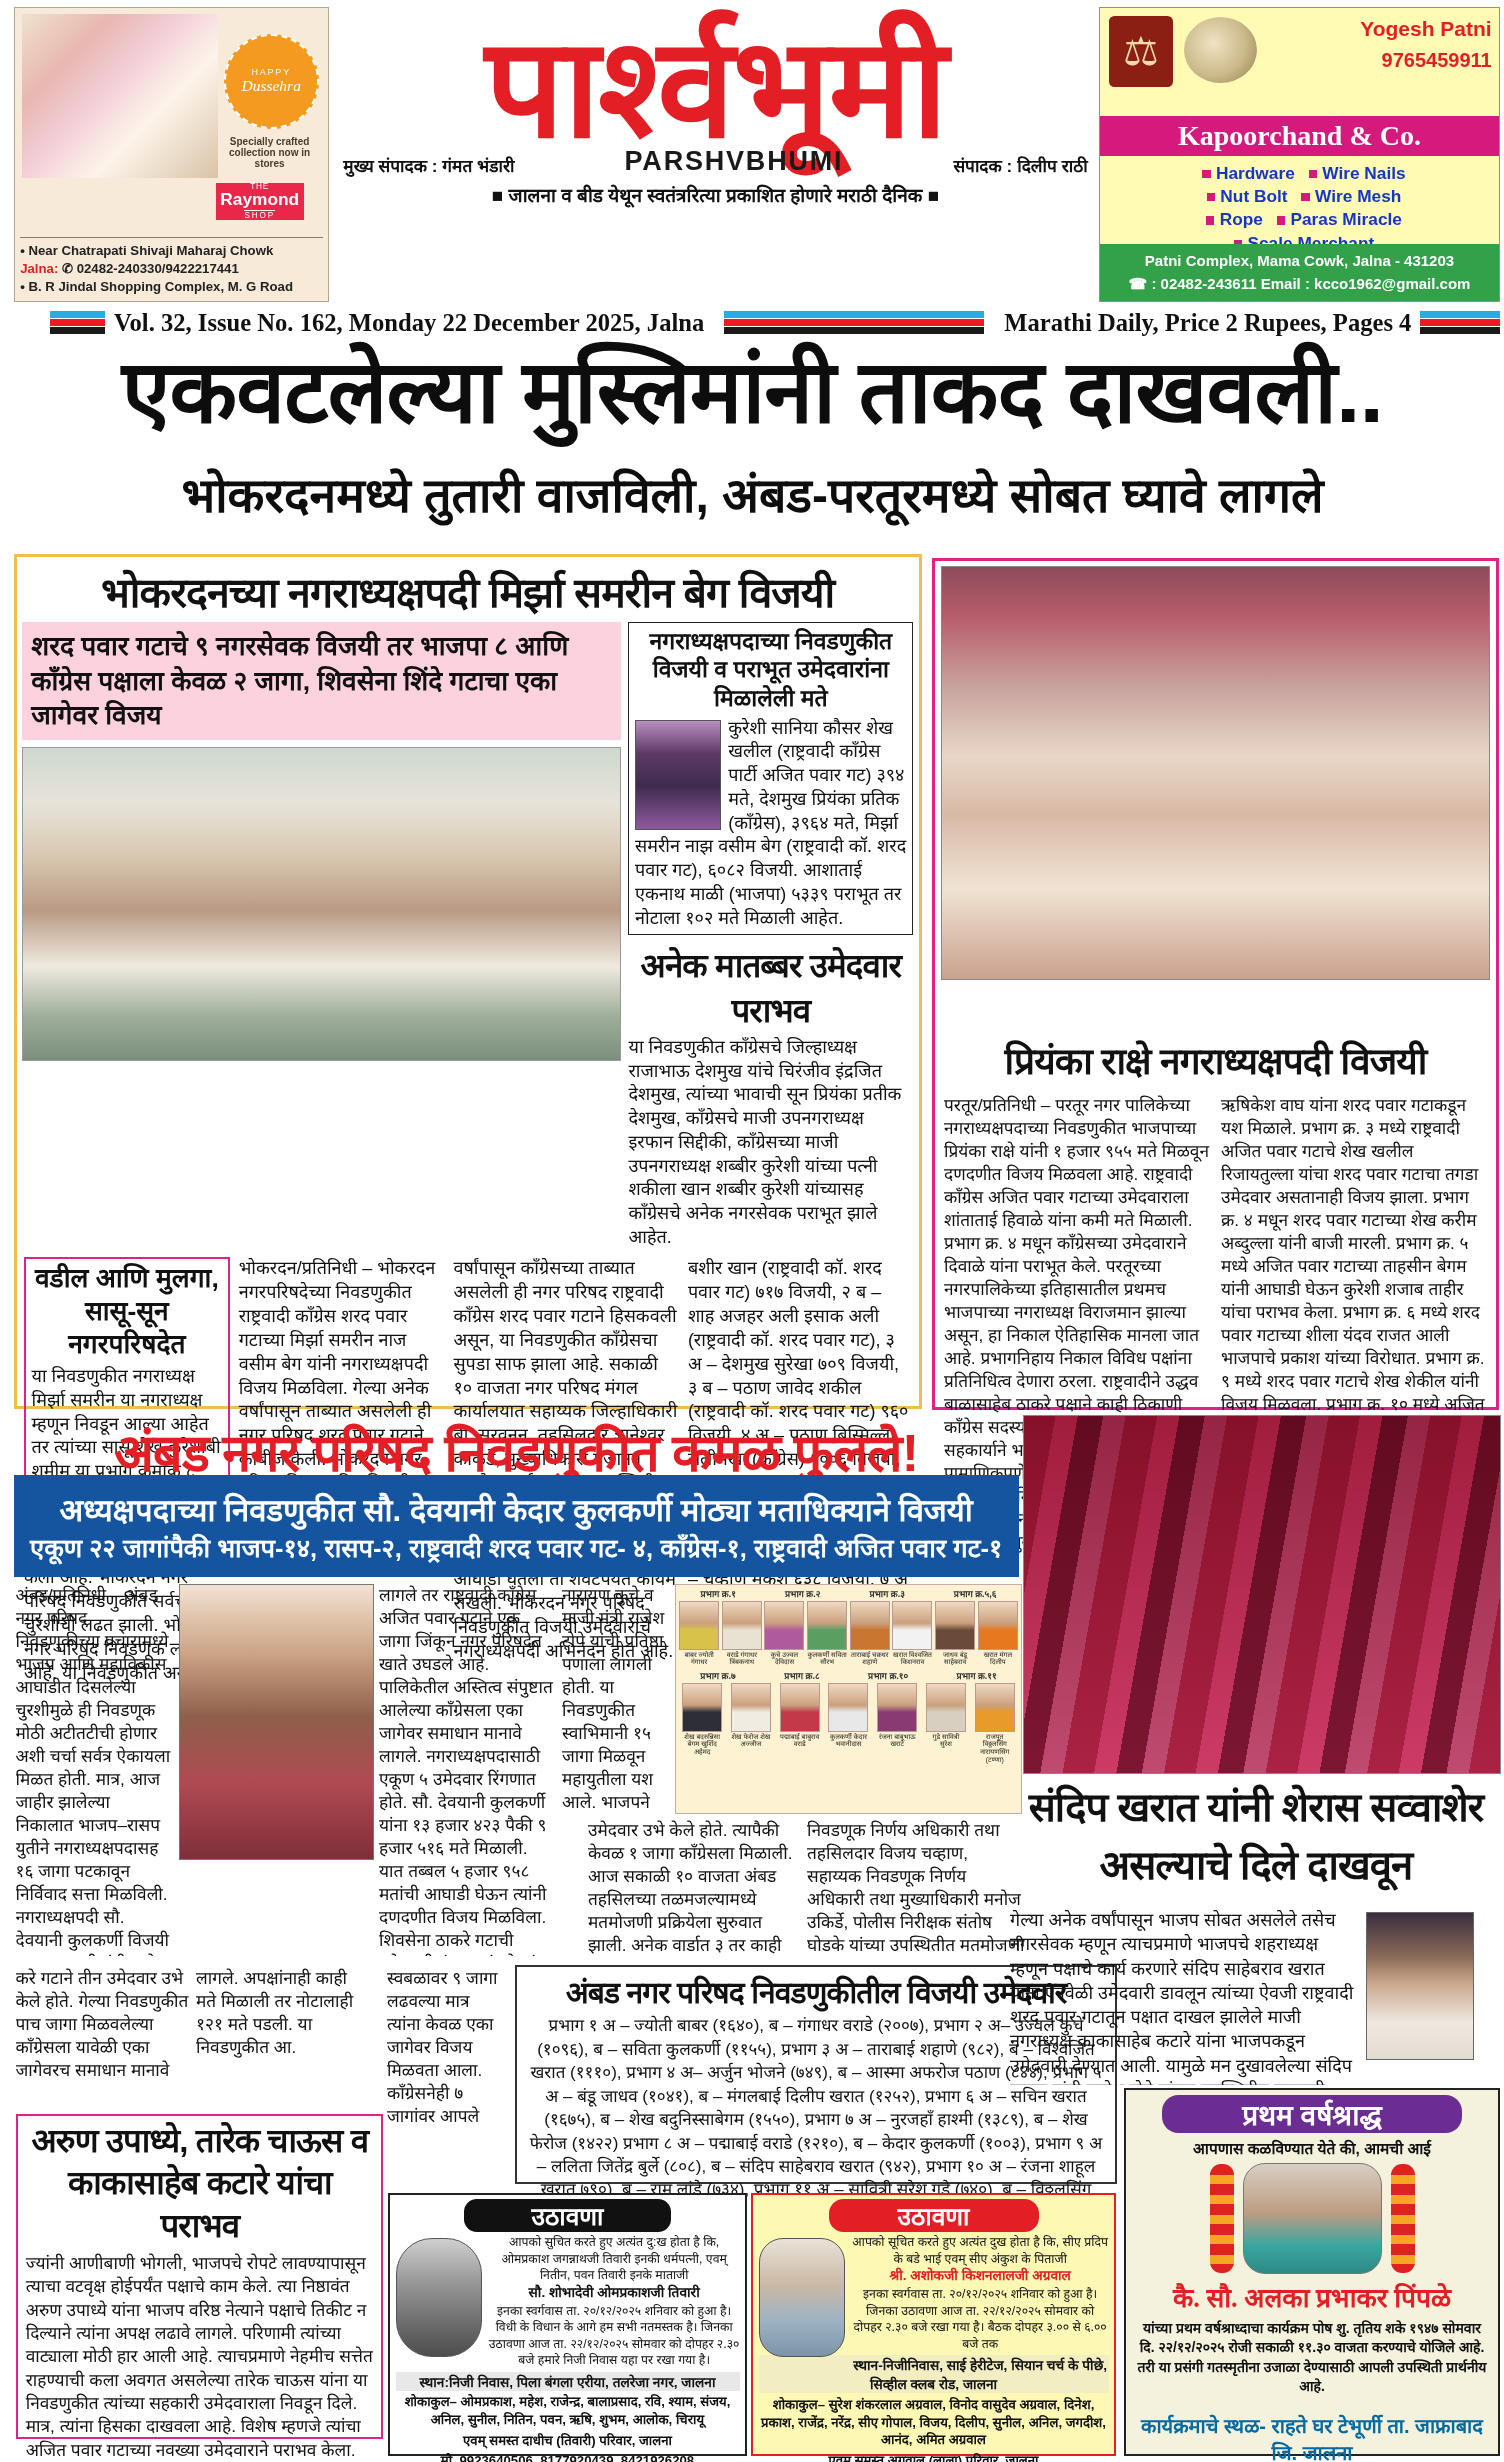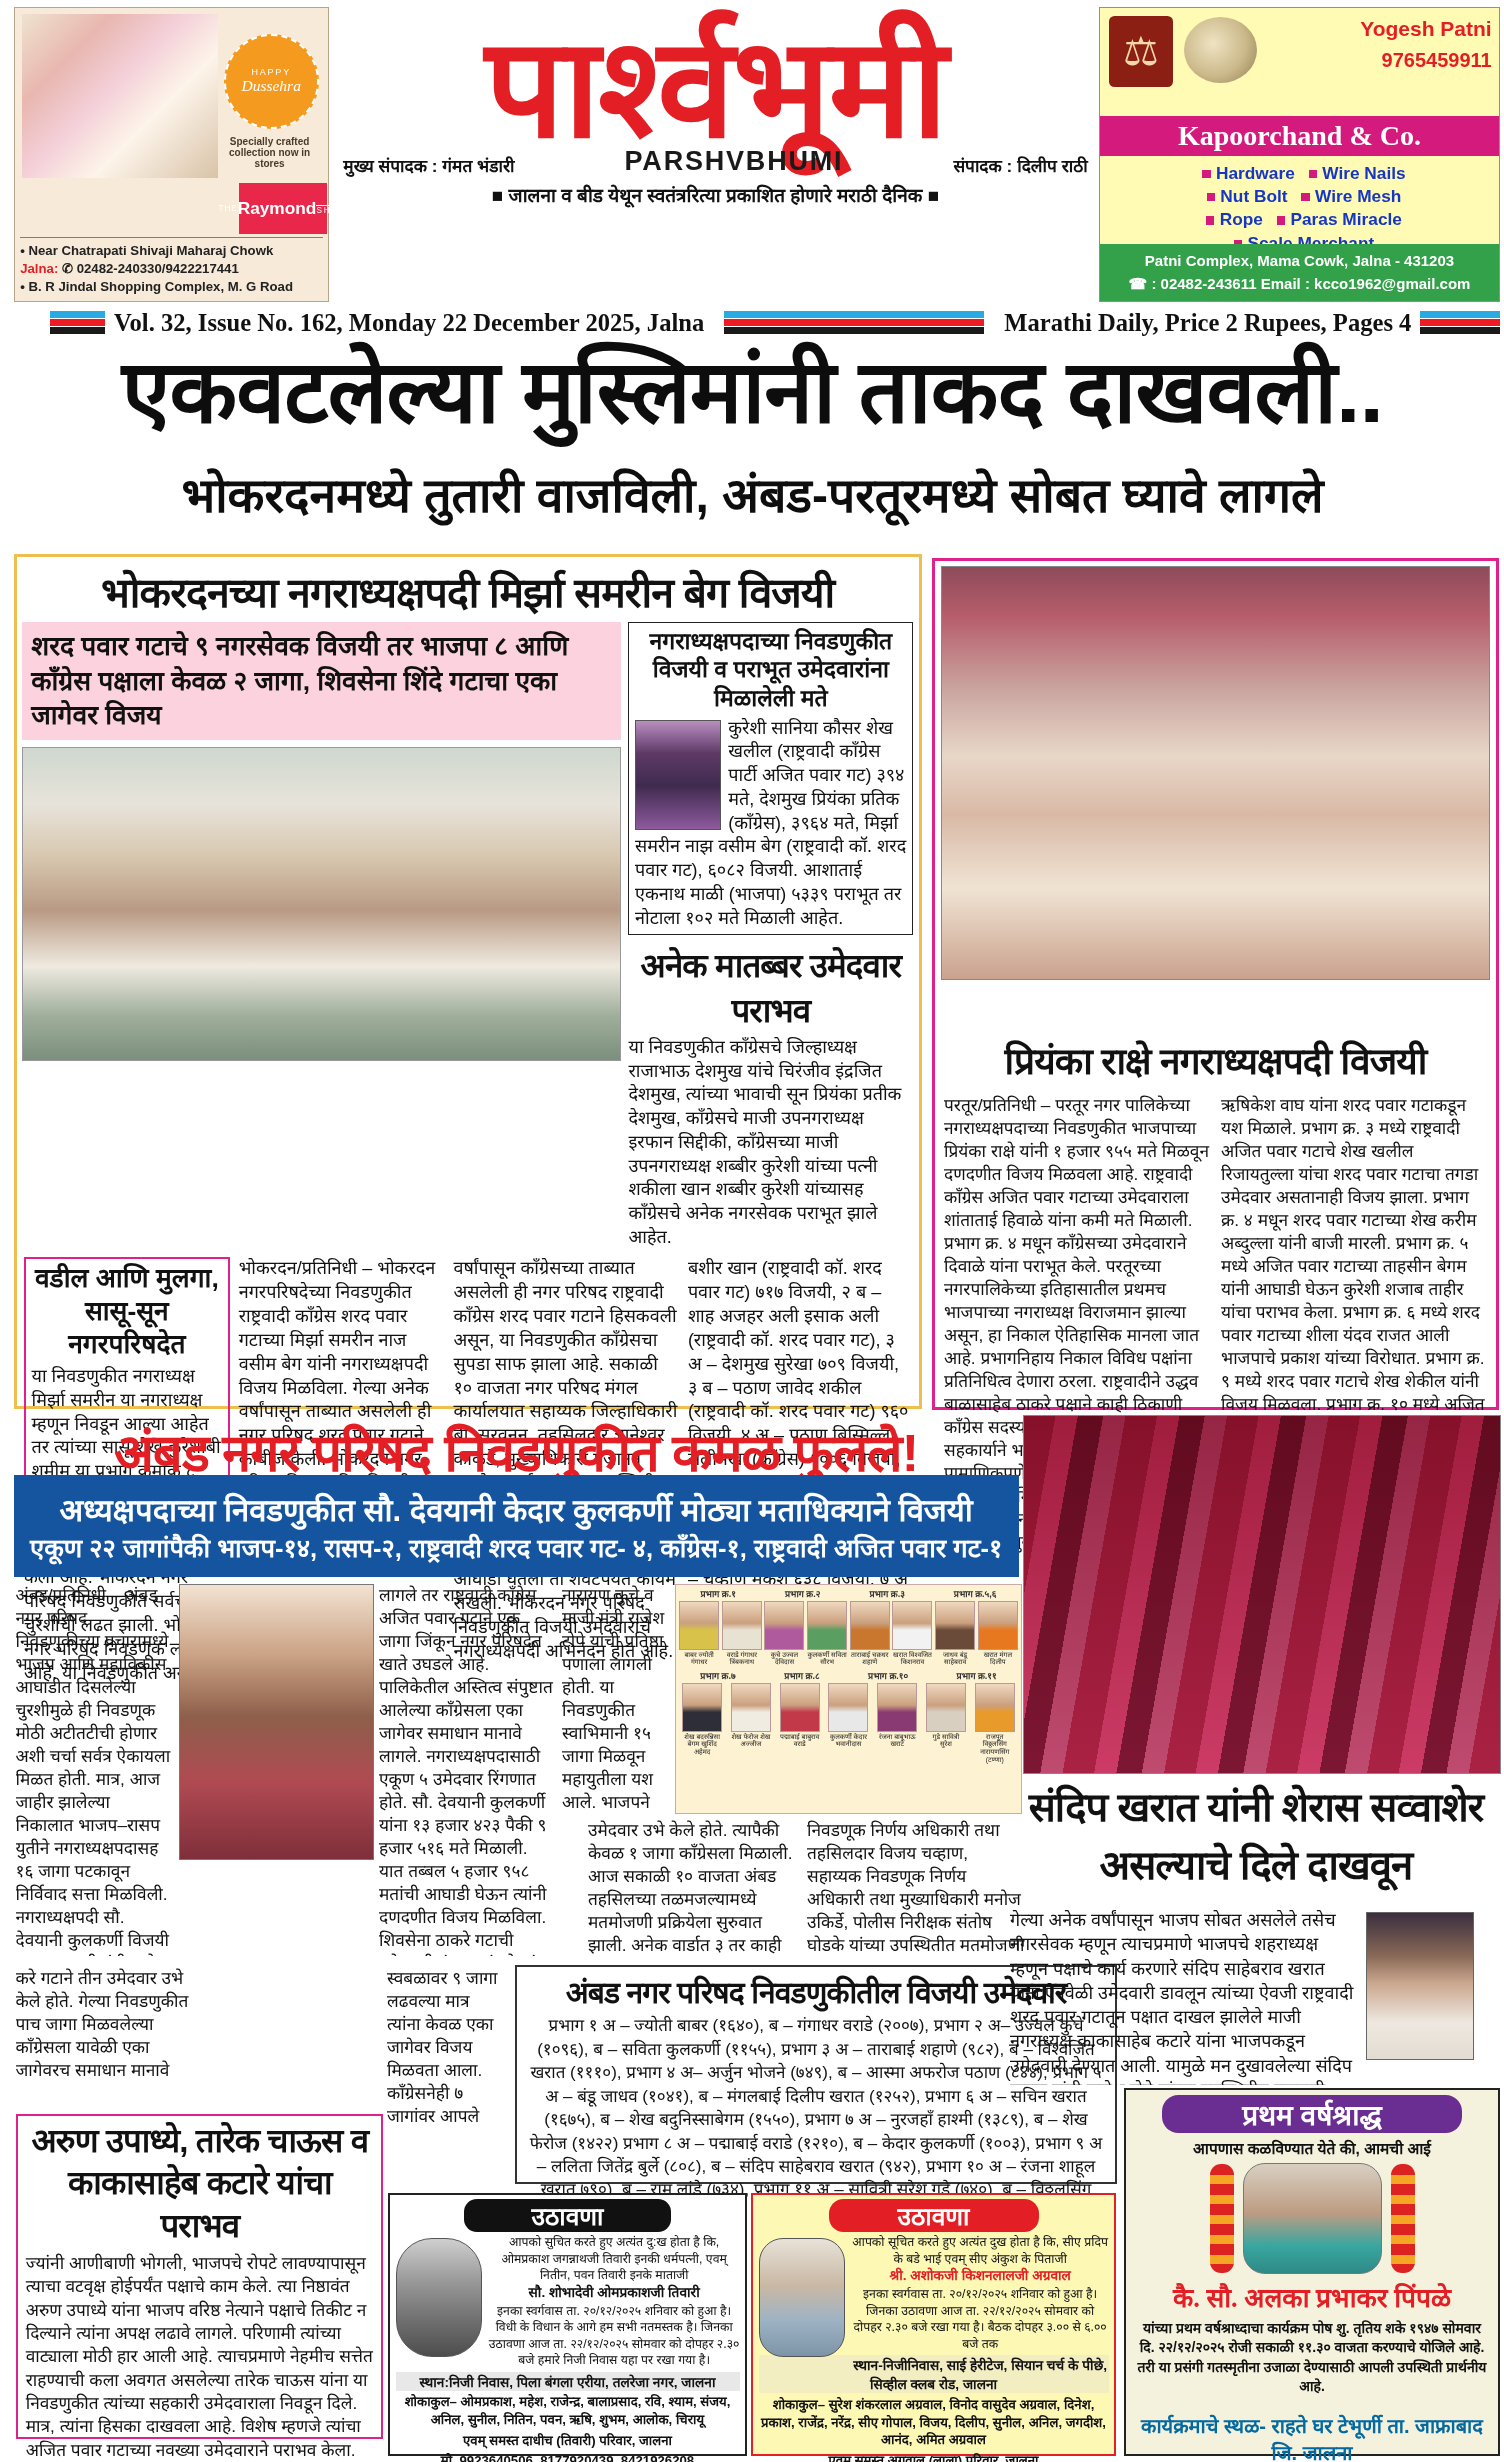--- a/index.html
+++ b/index.html
@@ -12,22 +12,22 @@
   
   #left-ad{left:13.7px;top:7.3px;width:315px;height:295px;background:#f7ead9;border:1.8px solid #b9a389;box-sizing:border-box;}
   .ad-photo{position:absolute;left:7.3px;top:5.5px;width:196px;height:164px;
      background:linear-gradient(135deg,#efe2cf 0%,#e8b7b0 25%,#f4cfd8 45%,#fdf4ea 65%,#d9c3a8 100%);}
   .badge{position:absolute;right:9px;top:25.5px;width:91px;height:91px;border-radius:50%;
      background:#f39a1f;border:2.7px dashed #ffffff;color:#fff;display:flex;flex-direction:column;
      align-items:center;justify-content:center;text-align:center;}
   .badge .b1{font-size:9px;letter-spacing:1.8px;}
   .badge .b2{font-family:"Liberation Serif",serif;font-style:italic;font-size:15.5px;}
   .ad-tagline{position:absolute;right:3.6px;top:128px;width:109px;font-size:10px;font-weight:700;color:#4a3a2a;text-align:center;}
-  .raymond{position:absolute;right:1px;top:175px;width:88px;height:51px;background:#e8274b;color:#fff;
-     display:flex;flex-direction:row;align-items:center;justify-content:center;line-height:1;}
+  .raymond{position:absolute;right:24px;top:175px;width:88px;height:37px;background:#e8274b;color:#fff;
+     display:flex;flex-direction:column;align-items:center;justify-content:center;line-height:1;}
   .raymond .rt{font-size:8.2px;letter-spacing:0.9px;}
   .raymond .rn{font-size:17.3px;font-weight:800;}
   .raymond .rs{font-size:8.2px;border-top:0.9px solid #fff;margin-top:1.8px;padding-top:0.9px;letter-spacing:1.8px;}
   .ad-addr{position:absolute;left:5.5px;bottom:5.5px;width:303px;border-top:1.8px solid #8a7a66;padding-top:4.6px;
      font-size:13.2px;font-weight:700;color:#222;line-height:1.35;}
   .ad-addr .city{color:#e31e24;}
 
   #title-block{left:336px;top:5.5px;width:759px;height:297px;text-align:center;}
   #paper-title{font-size:139px;line-height:1.18;font-weight:800;color:#e31e24;
      font-family:"DejaVu Sans",sans-serif;letter-spacing:-1.8px;}
@@ -393,20 +393,21 @@
           <div class="ph" style="--cl:#e89a2a"></div>
           <div class="cn">राजपूत विठ्ठलसिंग नारायणसिंग (टण्णा)</div>
         </div>
     </div>
   </div>
 
   <p id="a-m1" class="a-mid abs">उमेदवार उभे केले होते. त्यापैकी केवळ १ जागा काँग्रेसला मिळाली. आज सकाळी १० वाजता अंबड तहसिलच्या तळमजल्यामध्ये मतमोजणी प्रक्रियेला सुरुवात झाली. अनेक वार्डात ३ तर काही वार्डात ४ फेऱ्यांमध्ये मतमोजणीची संपूर्ण प्रक्रिया दुपारी १२ वाजेपर्यंत पूर्ण करण्यात आली. यावेळी उपविभागीय अधिकारी उमाकांत पारधी, उपविभागीय पोलीस अधिकारी डॉ. सिद्धेश्वर धुमाळ,</p>
   <p id="a-m2" class="a-mid abs">निवडणूक निर्णय अधिकारी तथा तहसिलदार विजय चव्हाण, सहाय्यक निवडणूक निर्णय अधिकारी तथा मुख्याधिकारी मनोज उकिर्डे, पोलीस निरीक्षक संतोष घोडके यांच्या उपस्थितीत मतमोजणी प्रक्रिया शांततेत व सुरळीत पार पडली. मतमोजणी परिसर तसेच शहराच्या विविध भागांमध्ये जागोजागी सुरक्षेच्या दृष्टीने विशेष पोलीस (पान ३ वर)</p>
 
   <p id="a-t1" class="a-cont abs">करे गटाने तीन उमेदवार उभे केले होते. गेल्या निवडणुकीत पाच जागा मिळवलेल्या काँग्रेसला यावेळी एका जागेवरच समाधान मानावे</p>
+  <p id="a-t2" class="a-cont abs">लागले. अपक्षांनाही काही मते मिळाली तर नोटालाही १२१ मते पडली. या निवडणुकीत आ.</p>
   <p id="a-t3" class="a-cont abs">स्वबळावर ९ जागा लढवल्या मात्र त्यांना केवळ एका जागेवर विजय मिळवता आला. काँग्रेसनेही ७ जागांवर आपले</p>
 
   <div id="winners" class="abs">
     <h3>अंबड नगर परिषद निवडणुकीतील विजयी उमेदवार</h3>
     <div class="wb">प्रभाग १ अ – ज्योती बाबर (१६४०), ब – गंगाधर वराडे (२००७), प्रभाग २ अ– उज्वल कुचे (१०९६), ब – सविता कुलकर्णी (११५५), प्रभाग ३ अ – ताराबाई शहाणे (९८२), ब – विश्वजित खरात (१११०), प्रभाग ४ अ– अर्जुन भोजने (७४९), ब – आस्मा अफरोज पठाण (८४४), प्रभाग ५ अ – बंडू जाधव (१०४१), ब – मंगलबाई दिलीप खरात (१२५२), प्रभाग ६ अ – सचिन खरात (१६७५), ब – शेख बदुनिस्साबेगम (१५५०), प्रभाग ७ अ – नुरजहाँ हाश्मी (१३८९), ब – शेख फेरोज (१४२२) प्रभाग ८ अ – पद्माबाई वराडे (१२१०), ब – केदार कुलकर्णी (१००३), प्रभाग ९ अ – ललिता जितेंद्र बुर्ले (८०८), ब – संदिप साहेबराव खरात (९४२), प्रभाग १० अ – रंजना शाहूल खरात ७९०), ब – राम लांडे (७३४), प्रभाग ११ अ – सावित्री सुरेश गुडे (७४०), ब – विठ्ठलसिंग राजपूत (७३४)</div>
   </div>
 
   <div id="defeat" class="abs">
     <h3>
       <span>अरुण उपाध्ये, तारेक चाऊस व</span><br>

